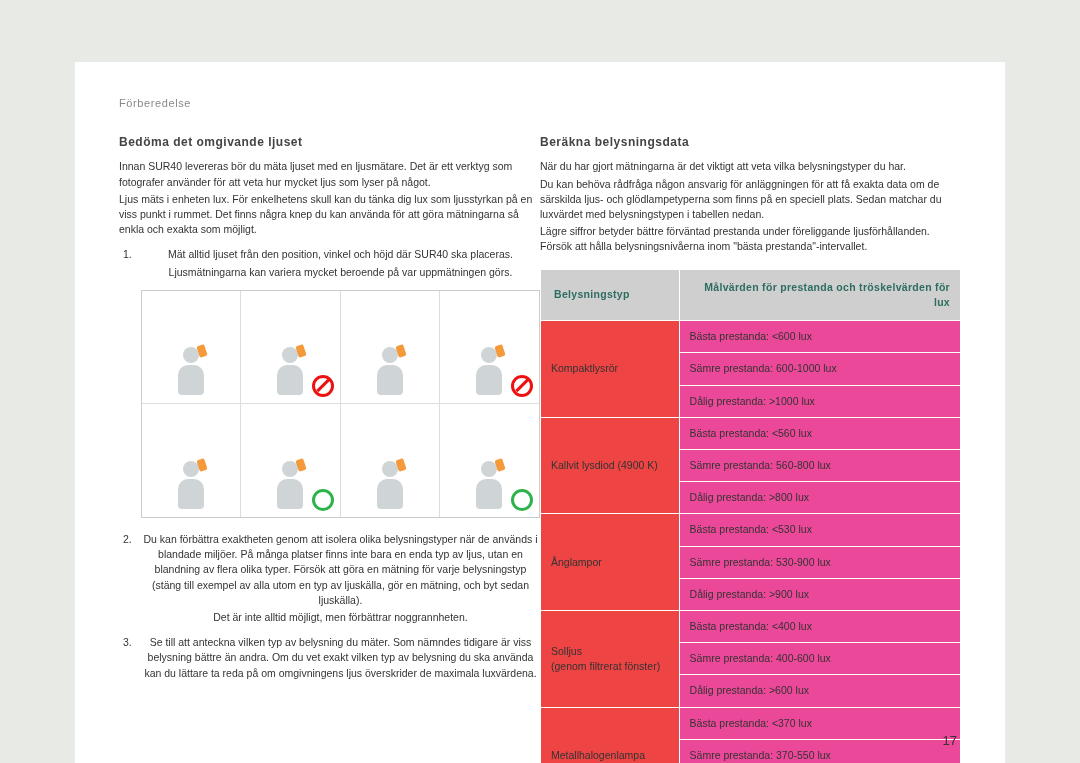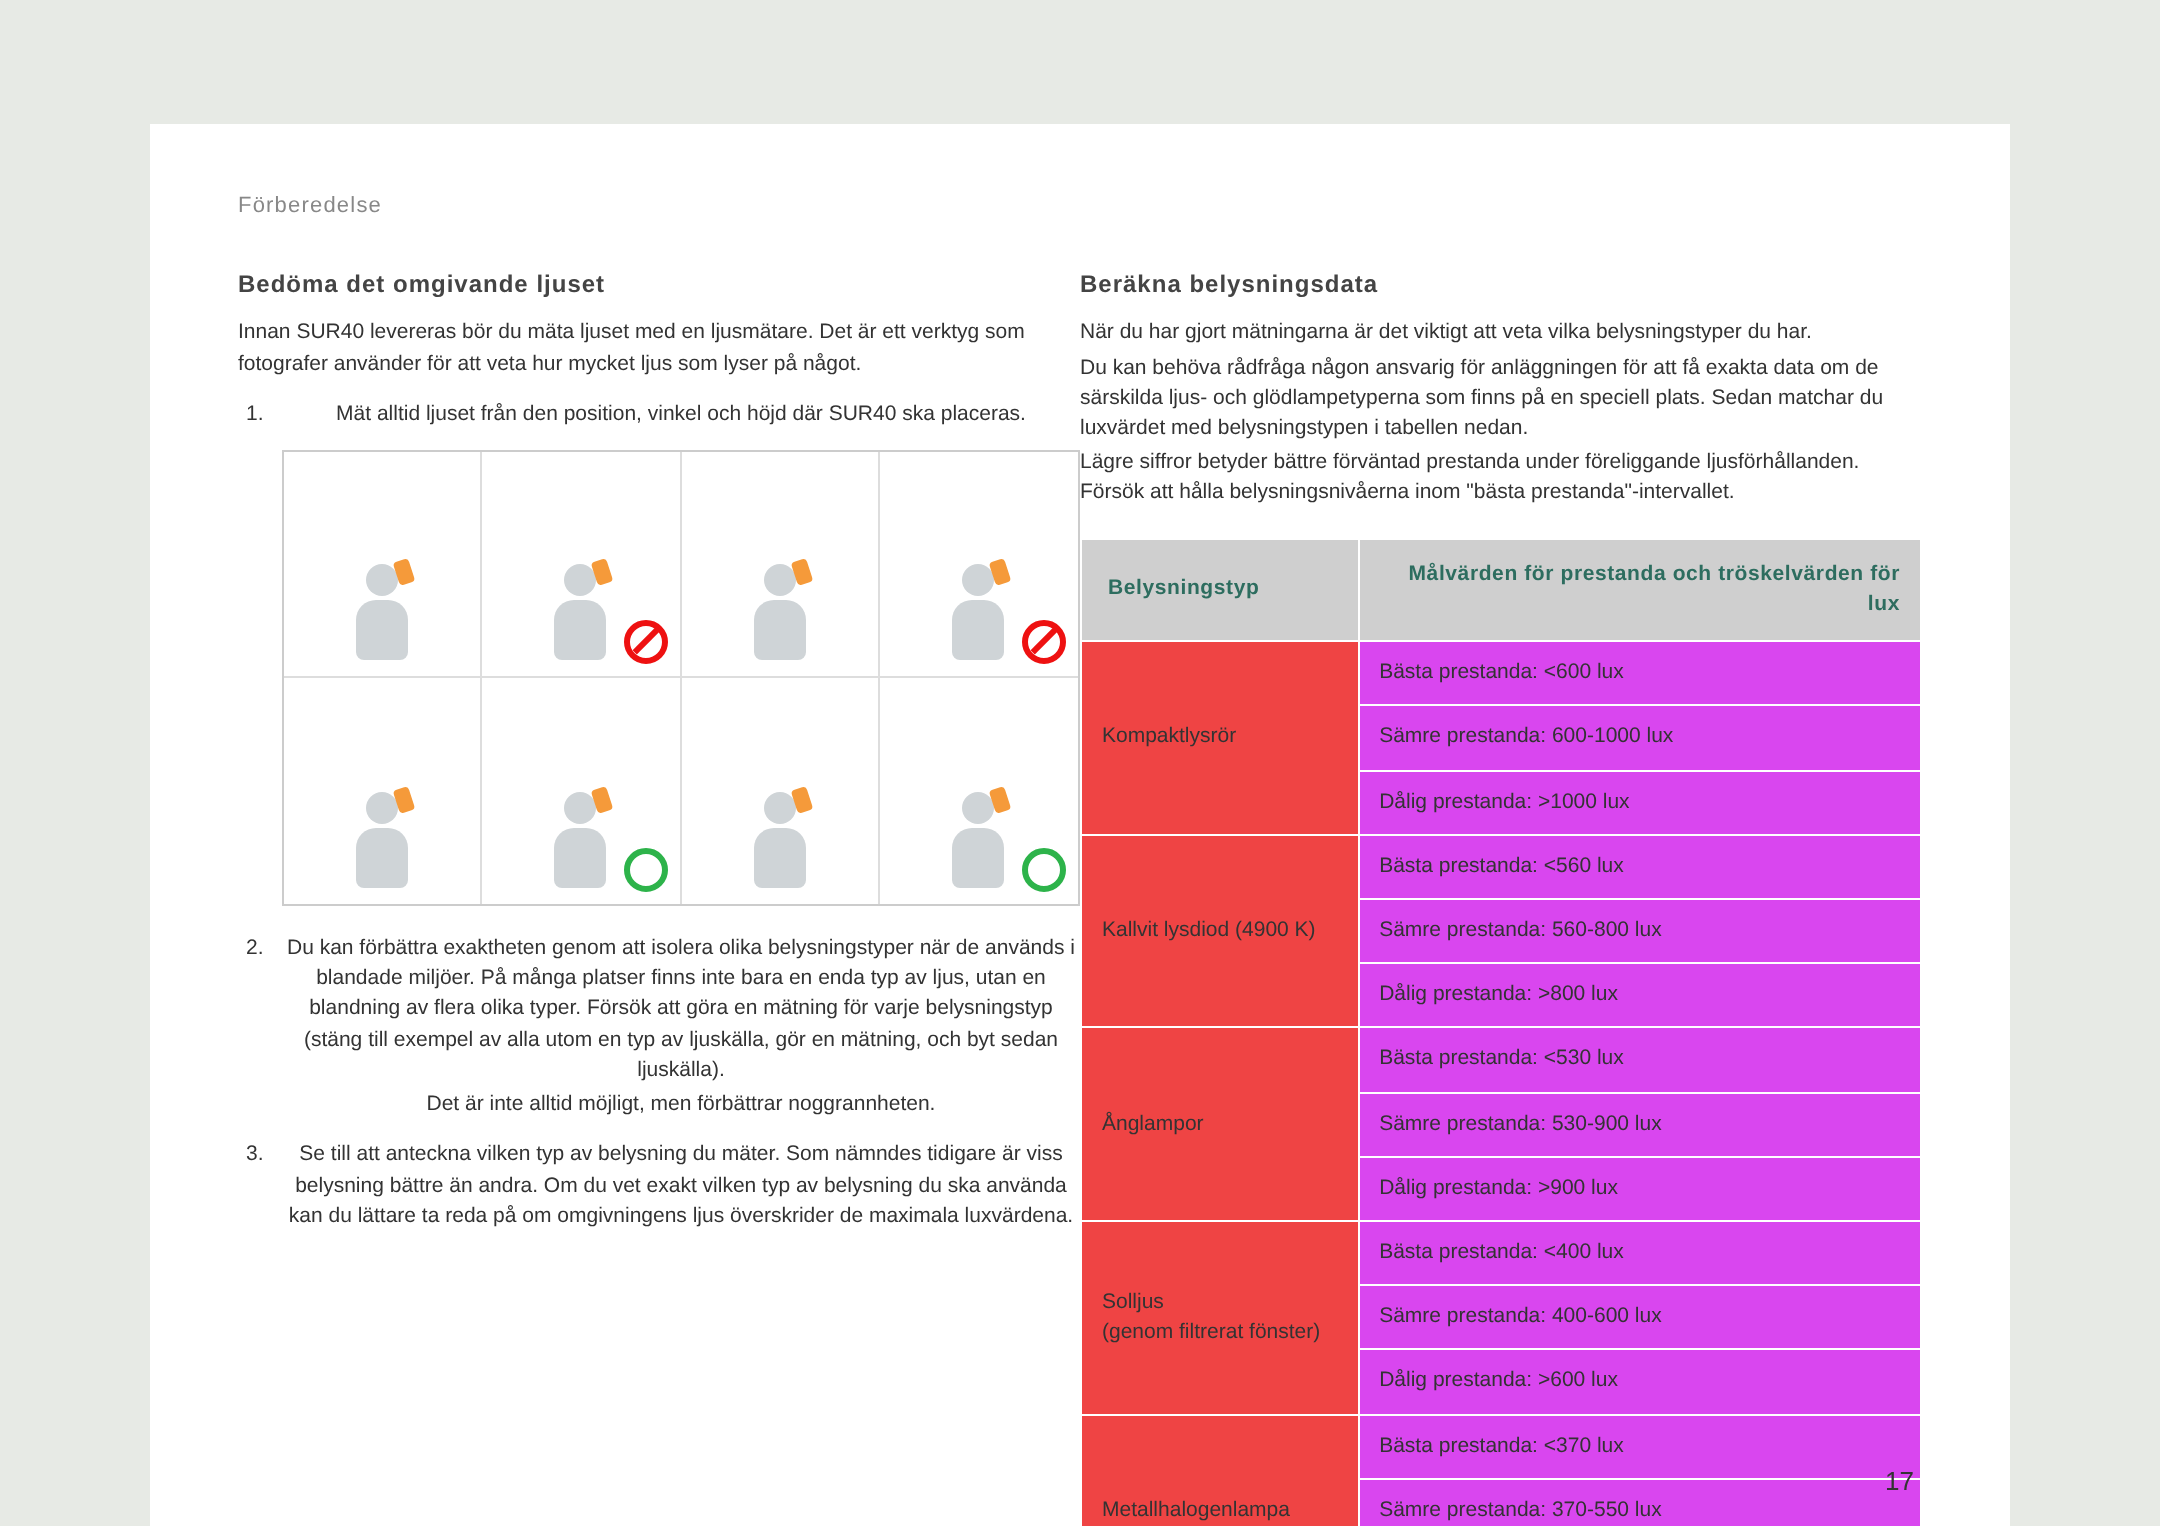--- a/index.html
+++ b/index.html
@@ -122,21 +122,21 @@
     color: #2d6d5f;
     font-weight: 600;
     font-size: 10.5px;
     letter-spacing: 0.3px;
     padding: 10px 10px;
     border: 1px solid #fff;
     text-align: right;
   }
   th.left { text-align: left; width: 33%; padding-left: 13px; }
   td {
-    background: #d946ef;
+    background: #ec4899;
     border: 1px solid #fff;
     padding: 8px 10px;
     vertical-align: middle;
   }
   td.type {
     background: #ef4444;
     font-size: 10.5px;
   }
   .pagenum {
     position: absolute;
@@ -151,25 +151,27 @@
 
 <div class="page">
   <div class="section-label">Förberedelse</div>
 
   <div class="columns">
 
     <div class="col">
       <h2>Bedöma det omgivande ljuset</h2>
       <div class="block">
         <p>Innan SUR40 levereras bör du mäta ljuset med en ljusmätare. Det är ett verktyg som fotografer använder för att veta hur mycket ljus som lyser på något.</p>
+        <p>Ljus mäts i enheten lux. För enkelhetens skull kan du tänka dig lux som ljusstyrkan på en viss punkt i rummet. Det finns några knep du kan använda för att göra mätningarna så enkla och exakta som möjligt.</p>
       </div>
 
       <ol>
         <li>
           <p>Mät alltid ljuset från den position, vinkel och höjd där SUR40 ska placeras.</p>
+          <p>Ljusmätningarna kan variera mycket beroende på var uppmätningen görs.</p>
 
           <div class="illus">
             <div class="pane">
 
               <div class="person">
                 <div class="head"></div>
                   <div class="body">
                     <div class="phone"></div>
                   </div>
               </div>

